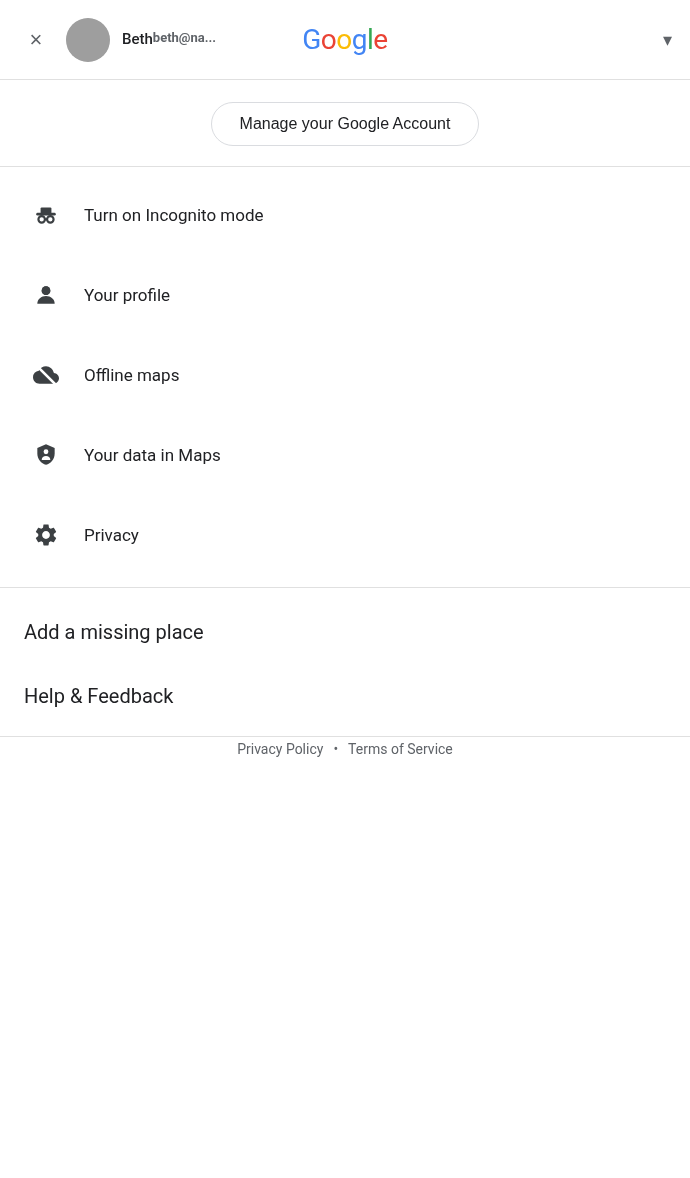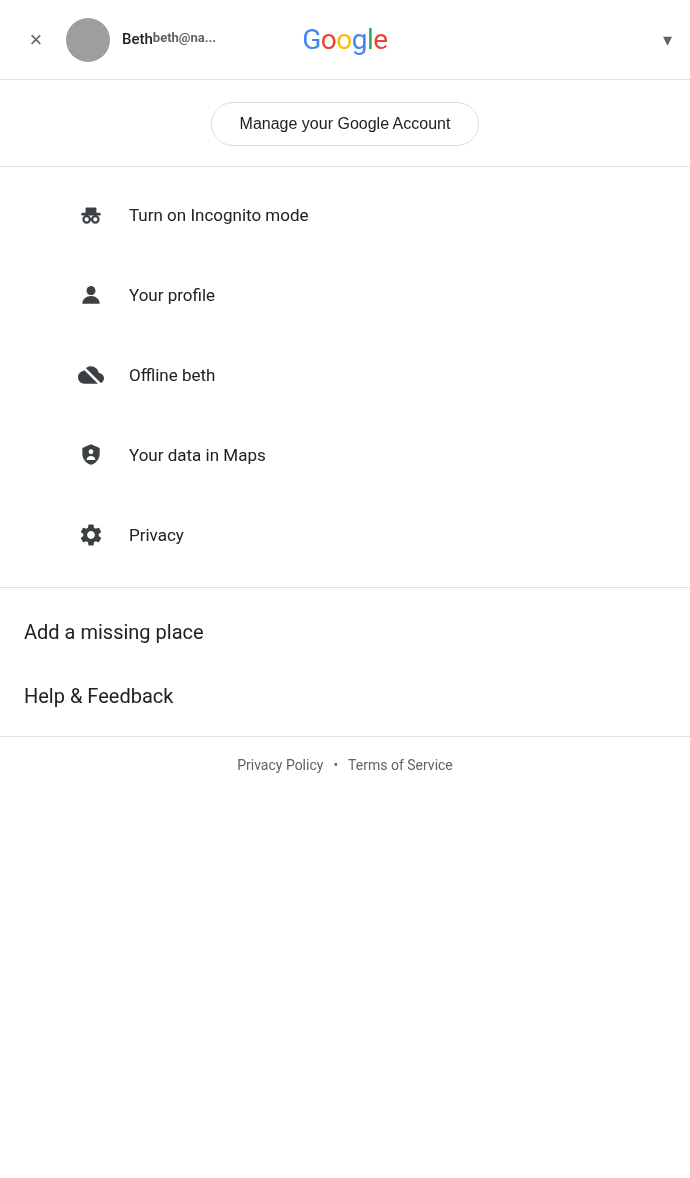--- a/index.html
+++ b/index.html
@@ -132,21 +132,20 @@
     .menu-section {
       padding: 8px 0;
     }
 
     .menu-item {
       display: flex;
       align-items: center;
       padding: 18px 24px;
       cursor: pointer;
       position: relative;
-      margin-left: 45px;
     }
 
     .menu-icon {
       width: 44px;
       height: 44px;
       display: flex;
       align-items: center;
       justify-content: center;
       flex-shrink: 0;
       margin-right: 16px;
@@ -188,21 +187,21 @@
     .menu-item-text .menu-label {
       font-size: 20px;
       color: #202124;
     }
 
     
     .footer {
       display: flex;
       align-items: center;
       justify-content: center;
-      padding: 20px;
+      padding: 4px;
       border-top: 1px solid #e0e0e0;
       gap: 10px;
     }
 
     .footer-link {
       font-size: 14px;
       color: #5f6368;
       cursor: pointer;
     }
 
@@ -280,21 +279,21 @@
 
 
   <div class="menu-item">
     <div class="menu-icon">
       <svg viewBox="0 0 24 24" xmlns="http://www.w3.org/2000/svg">
 
         <path d="M19.35 10.04A7.49 7.49 0 0 0 12 4C9.11 4 6.6 5.64 5.35 8.04A5.994 5.994 0 0 0 0 14c0 3.31 2.69 6 6 6h13c2.76 0 5-2.24 5-5 0-2.64-2.05-4.78-4.65-4.96z" fill="#3c4043"></path>
         <line x1="4" y1="4" x2="20" y2="20" stroke="#fff" stroke-width="2.5" stroke-linecap="round"></line>
       </svg>
     </div>
-    <span class="menu-label">Offline beth</span>
+    <span class="menu-label">Offline maps</span>
   </div>
 
   <div class="menu-item">
     <div class="menu-icon">
       <svg viewBox="0 0 24 24" xmlns="http://www.w3.org/2000/svg">
 
         <path d="M12 2L4 5.5v5c0 5 3.5 9.3 8 10.5C16.5 19.8 20 15.5 20 10.5v-5L12 2z" fill="#3c4043"></path>
 
         <circle cx="12" cy="9" r="2.2" fill="#fff"></circle>
         <path d="M8 16.5c0-2 1.8-3.5 4-3.5s4 1.5 4 3.5" fill="#fff"></path>

